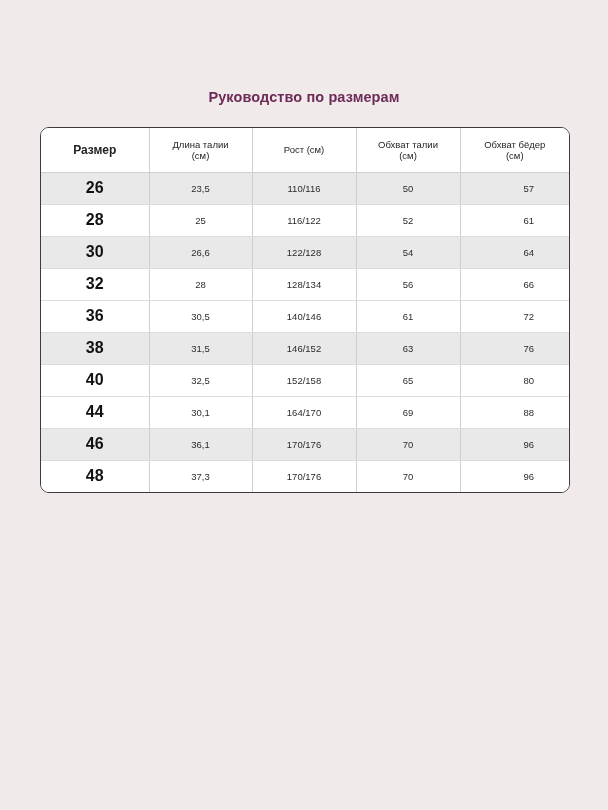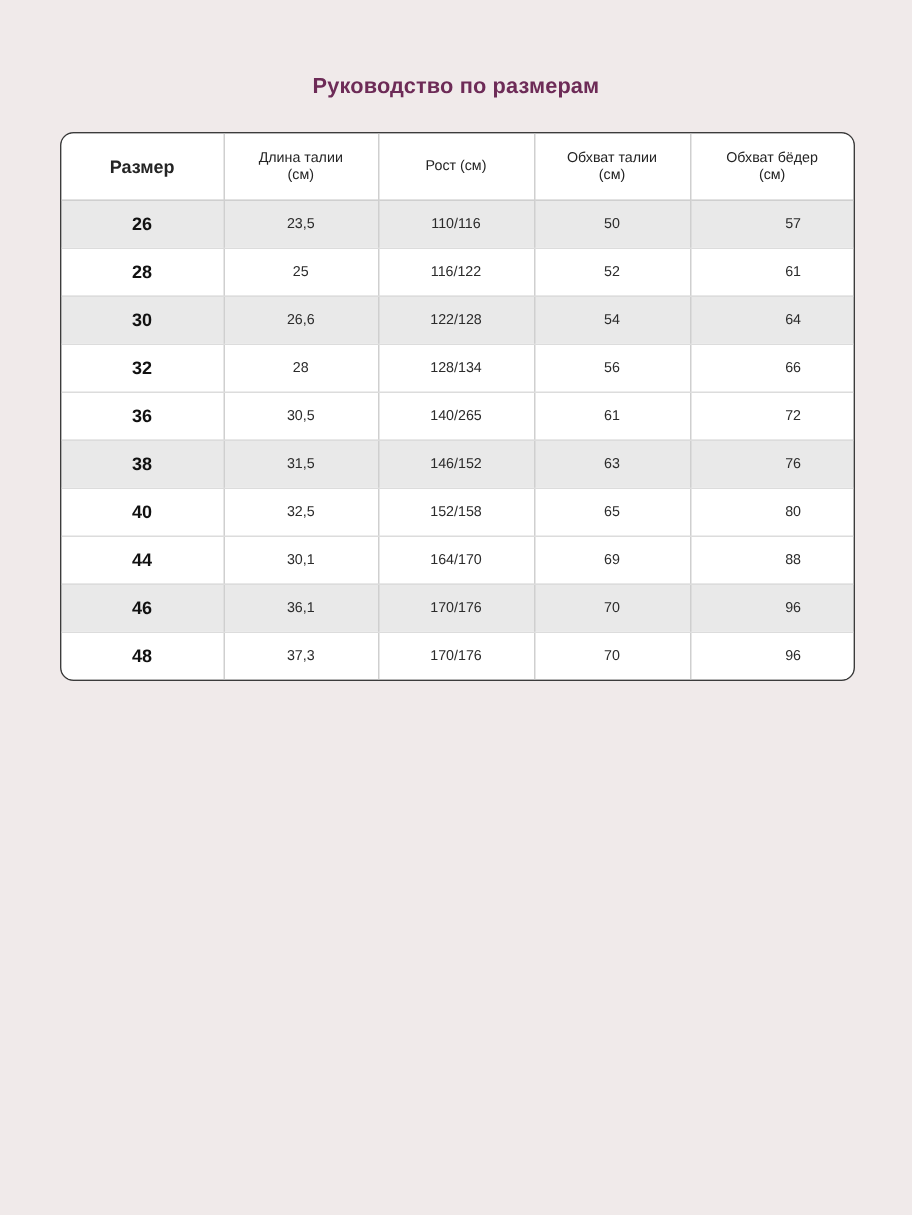--- a/index.html
+++ b/index.html
@@ -13,20 +13,21 @@
     font-family: "Liberation Sans", sans-serif;
     -webkit-font-smoothing: antialiased;
     overflow: hidden;
   }
 
   .page {
     position: relative;
     width: 608px;
     height: 587px;
     box-sizing: border-box;
+    margin-top: 39px;
   }
 
   .page-title {
     position: absolute;
     left: 0;
     top: 50px;
     width: 608px;
     text-align: center;
     font-size: 14.5px;
     font-weight: bold;
@@ -89,21 +90,21 @@
     box-sizing: border-box;
   }
   tbody td:last-child { border-right: none; padding-left: 32px; }
 
   tbody tr:last-child td { border-bottom: none; }
 
   tbody tr.stripe td { background: #e9e9e9; }
   tbody tr.plain td { background: #ffffff; }
 
   tbody td.cell-size {
-    font-size: 12px;
+    font-size: 16px;
     font-weight: bold;
     color: #111111;
   }
 </style>
 </head>
 <body>
 
 <div class="page">
 
   <div class="page-title">Руководство по размерам</div>
@@ -151,21 +152,21 @@
           <tr class="plain">
             <td class="cell-size">32</td>
             <td>28</td>
             <td>128/134</td>
             <td>56</td>
             <td>66</td>
           </tr>
           <tr class="plain">
             <td class="cell-size">36</td>
             <td>30,5</td>
-            <td>140/265</td>
+            <td>140/146</td>
             <td>61</td>
             <td>72</td>
           </tr>
           <tr class="stripe">
             <td class="cell-size">38</td>
             <td>31,5</td>
             <td>146/152</td>
             <td>63</td>
             <td>76</td>
           </tr>

